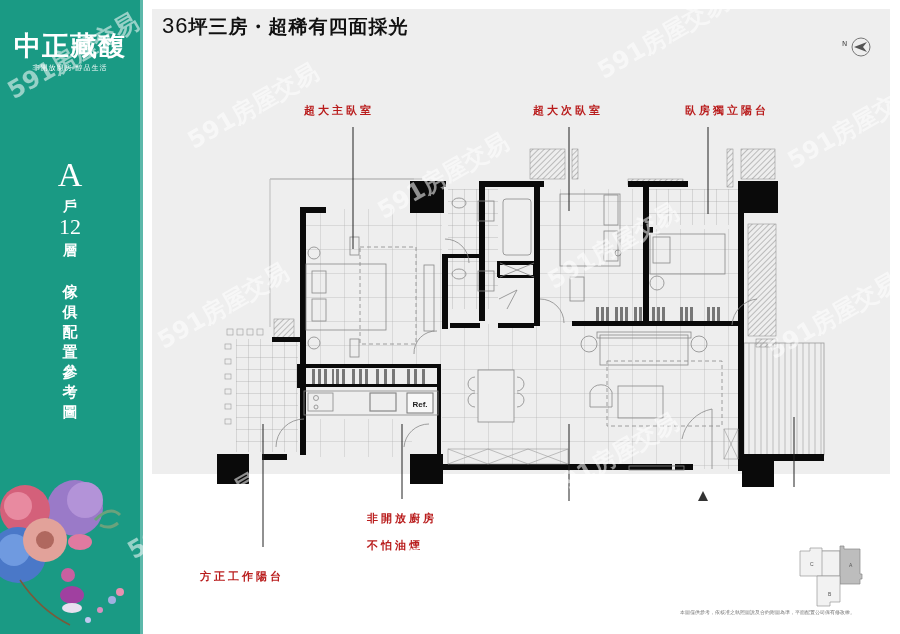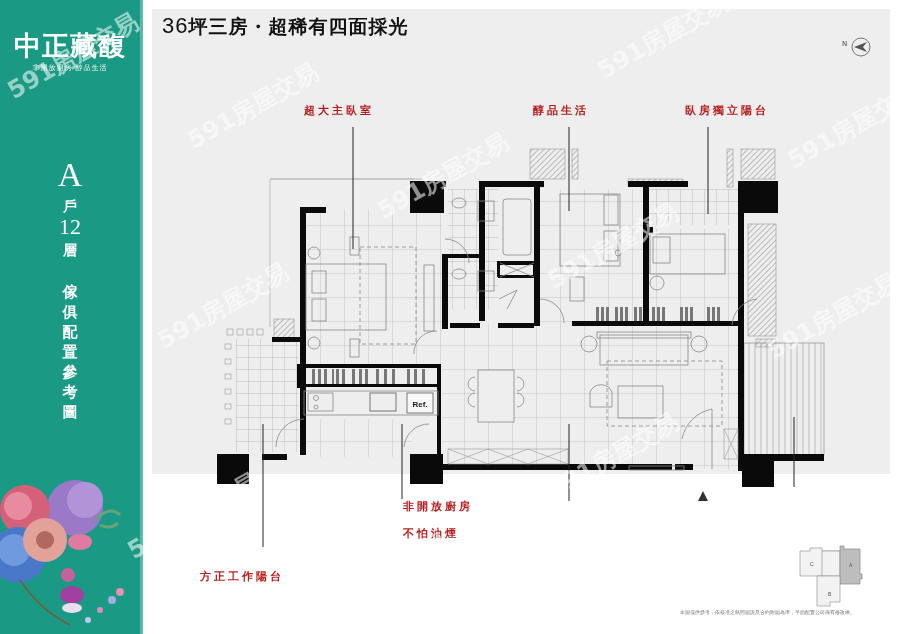--- a/index.html
+++ b/index.html
@@ -294,24 +294,24 @@
       <line x1="417" y1="118" x2="417" y2="202"></line>
       <line x1="556" y1="118" x2="556" y2="205"></line>
       <line x1="111" y1="415" x2="111" y2="538"></line>
       <line x1="250" y1="415" x2="250" y2="490"></line>
       <line x1="417" y1="415" x2="417" y2="492"></line>
       <line x1="642" y1="408" x2="642" y2="478"></line>
     </g>
   </svg>
 
   <div class="label" style="left:152px;top:94px;">超大主臥室</div>
-  <div class="label" style="left:381px;top:94px;">醇品生活</div>
+  <div class="label" style="left:381px;top:94px;">超大次臥室</div>
   <div class="label" style="left:533px;top:94px;">臥房獨立陽台</div>
   <div class="label" style="left:48px;top:560px;">方正工作陽台</div>
-  <div class="label two" style="left:215px;top:484px;margin-left:36px;">
+  <div class="label two" style="left:215px;top:496px;">
     <div>非開放廚房</div>
     <div>不怕油煙</div>
   </div>
 
   <svg class="keyplan" viewBox="0 0 100 75">
     <path d="M8 17 L8 42 L48 42 L48 17 L30 17 L30 14 L18 14 L18 17 Z" fill="#f2f2f2" stroke="#999" stroke-width="0.7"></path>
     <path d="M30 17 L48 17 L48 42 L30 42 Z" fill="#f2f2f2" stroke="#999" stroke-width="0.7"></path>
     <path d="M48 12 L52 12 L52 15 L68 15 L68 40 L70 40 L70 45 L68 45 L68 50 L48 50 Z" fill="#bdbdbd" stroke="#888" stroke-width="0.7"></path>
     <path d="M25 42 L48 42 L48 68 L38 68 L38 72 L25 72 Z" fill="#f2f2f2" stroke="#999" stroke-width="0.7"></path>
     <text x="18" y="32" font-size="5" fill="#555" font-family="Liberation Sans, sans-serif">C</text>

